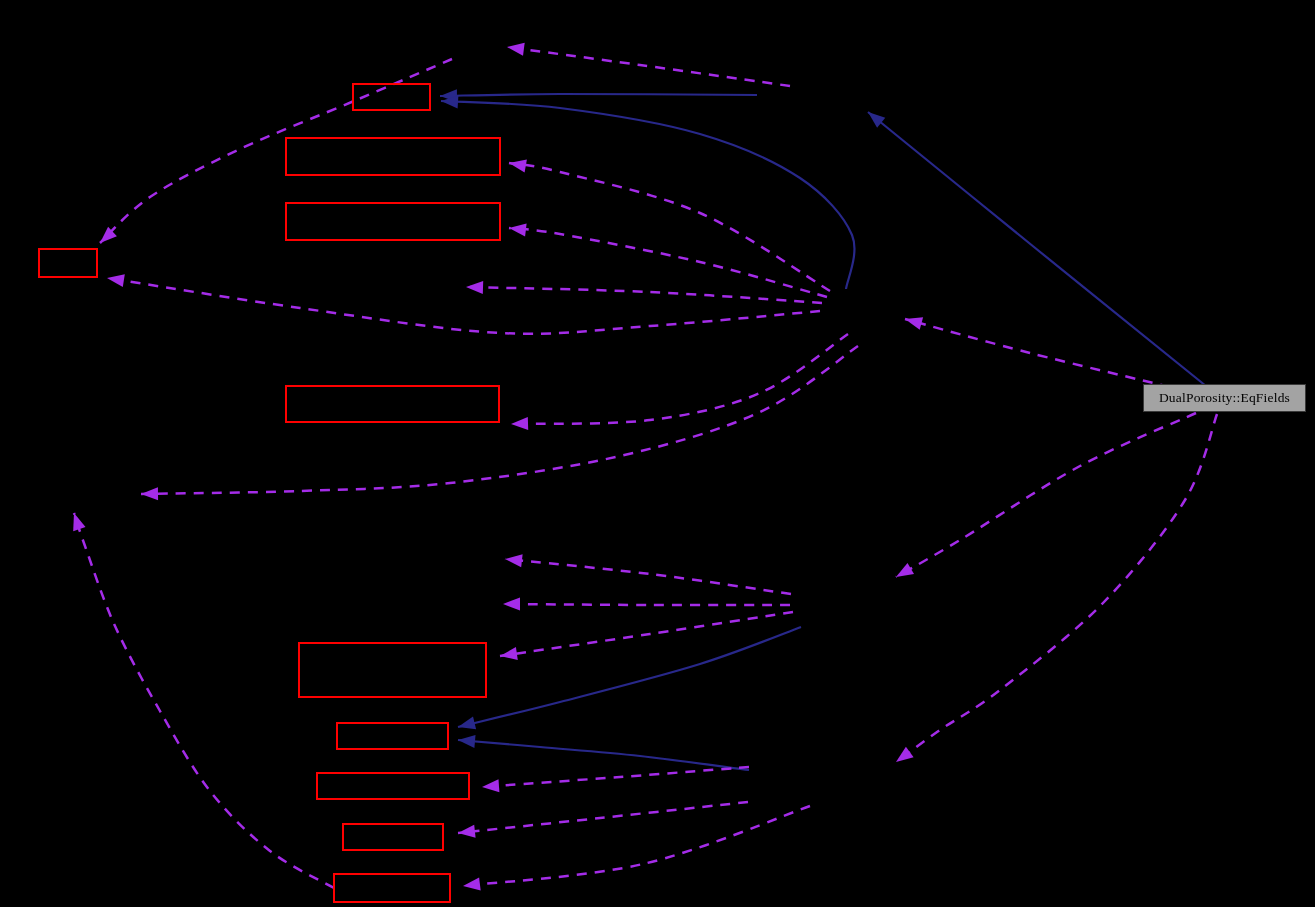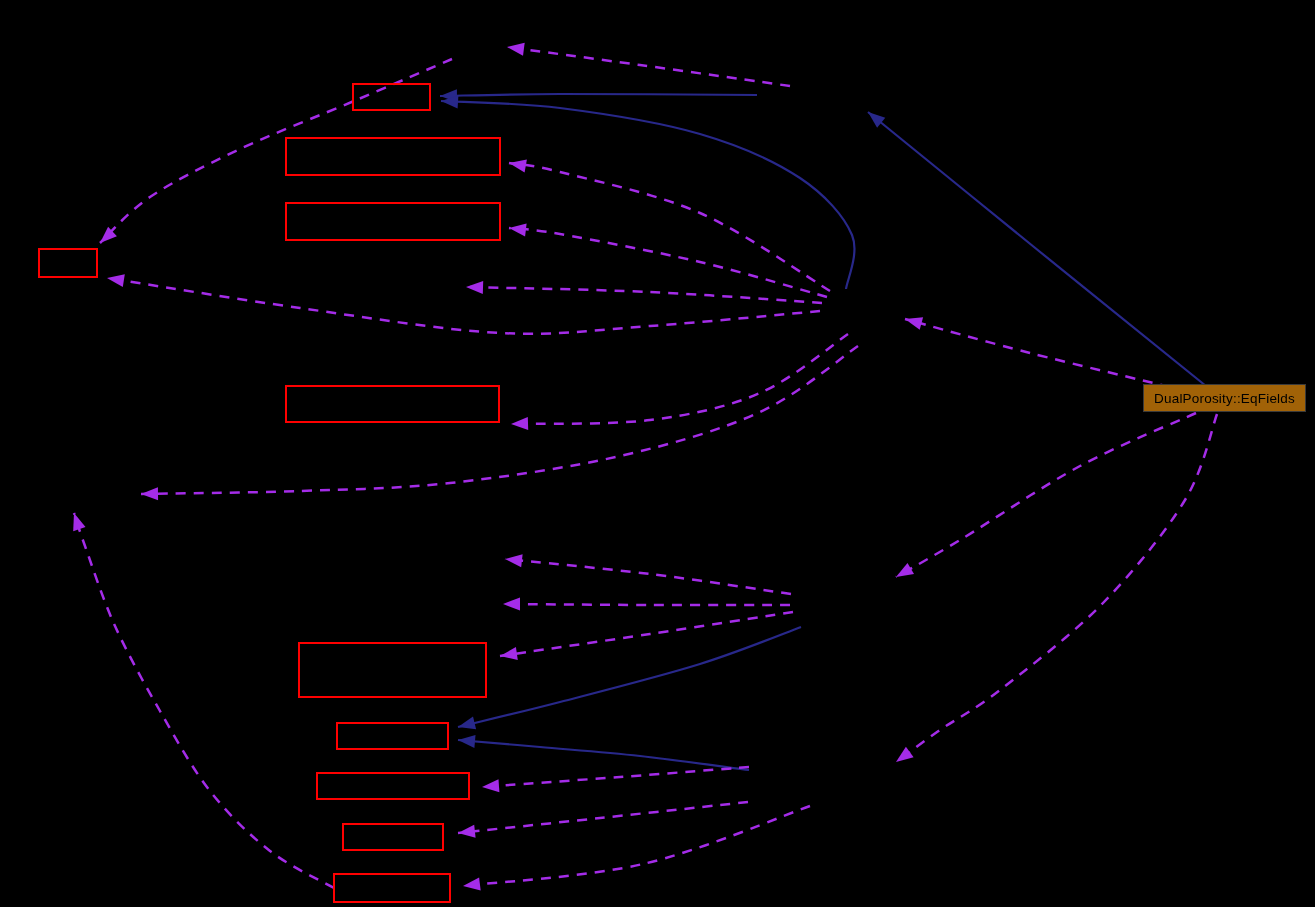--- a/index.html
+++ b/index.html
@@ -92,16 +92,16 @@
       <rect x="286" y="138" width="214" height="37" fill="none" stroke="#ff0000" stroke-width="2"></rect>
       <rect x="286" y="203" width="214" height="37" fill="none" stroke="#ff0000" stroke-width="2"></rect>
       <rect x="39" y="249" width="58" height="28" fill="none" stroke="#ff0000" stroke-width="2"></rect>
       <rect x="286" y="386" width="213" height="36" fill="none" stroke="#ff0000" stroke-width="2"></rect>
       <rect x="299" y="643" width="187" height="54" fill="none" stroke="#ff0000" stroke-width="2"></rect>
       <rect x="337" y="723" width="111" height="26" fill="none" stroke="#ff0000" stroke-width="2"></rect>
       <rect x="317" y="773" width="152" height="26" fill="none" stroke="#ff0000" stroke-width="2"></rect>
       <rect x="343" y="824" width="100" height="26" fill="none" stroke="#ff0000" stroke-width="2"></rect>
       <rect x="334" y="874" width="116" height="28" fill="none" stroke="#ff0000" stroke-width="2"></rect>
     </svg>
-  <div class="center-node" style="left: 1143px; top: 384px; width: 163px; height: 28px; background: #a16207; border: 1px solid rgb(58, 58, 58); color: rgb(0, 0, 0);">
+  <div class="center-node" style="left: 1143px; top: 384px; width: 163px; height: 28px; background: #a3a3a3; border: 1px solid rgb(58, 58, 58); color: rgb(0, 0, 0); font-family: Liberation Serif, serif;">
     <span>DualPorosity::EqFields</span>
   </div>
 </div>
 
 </body></html>

